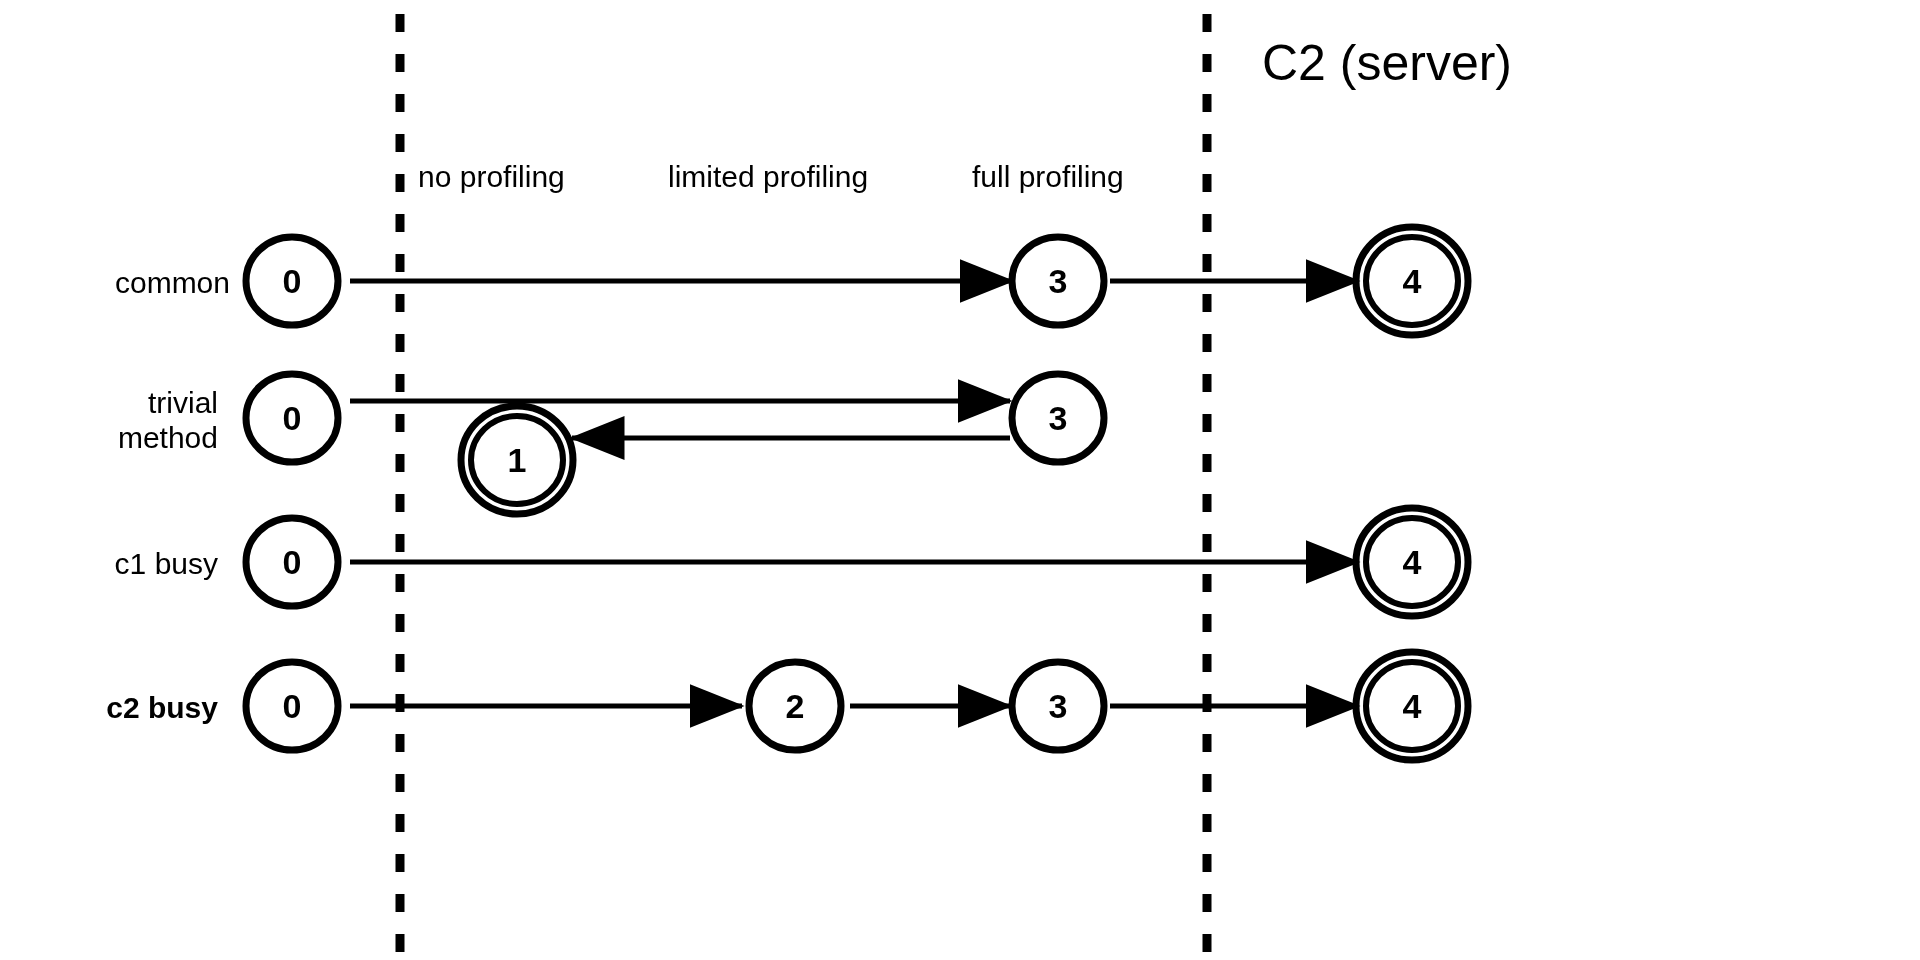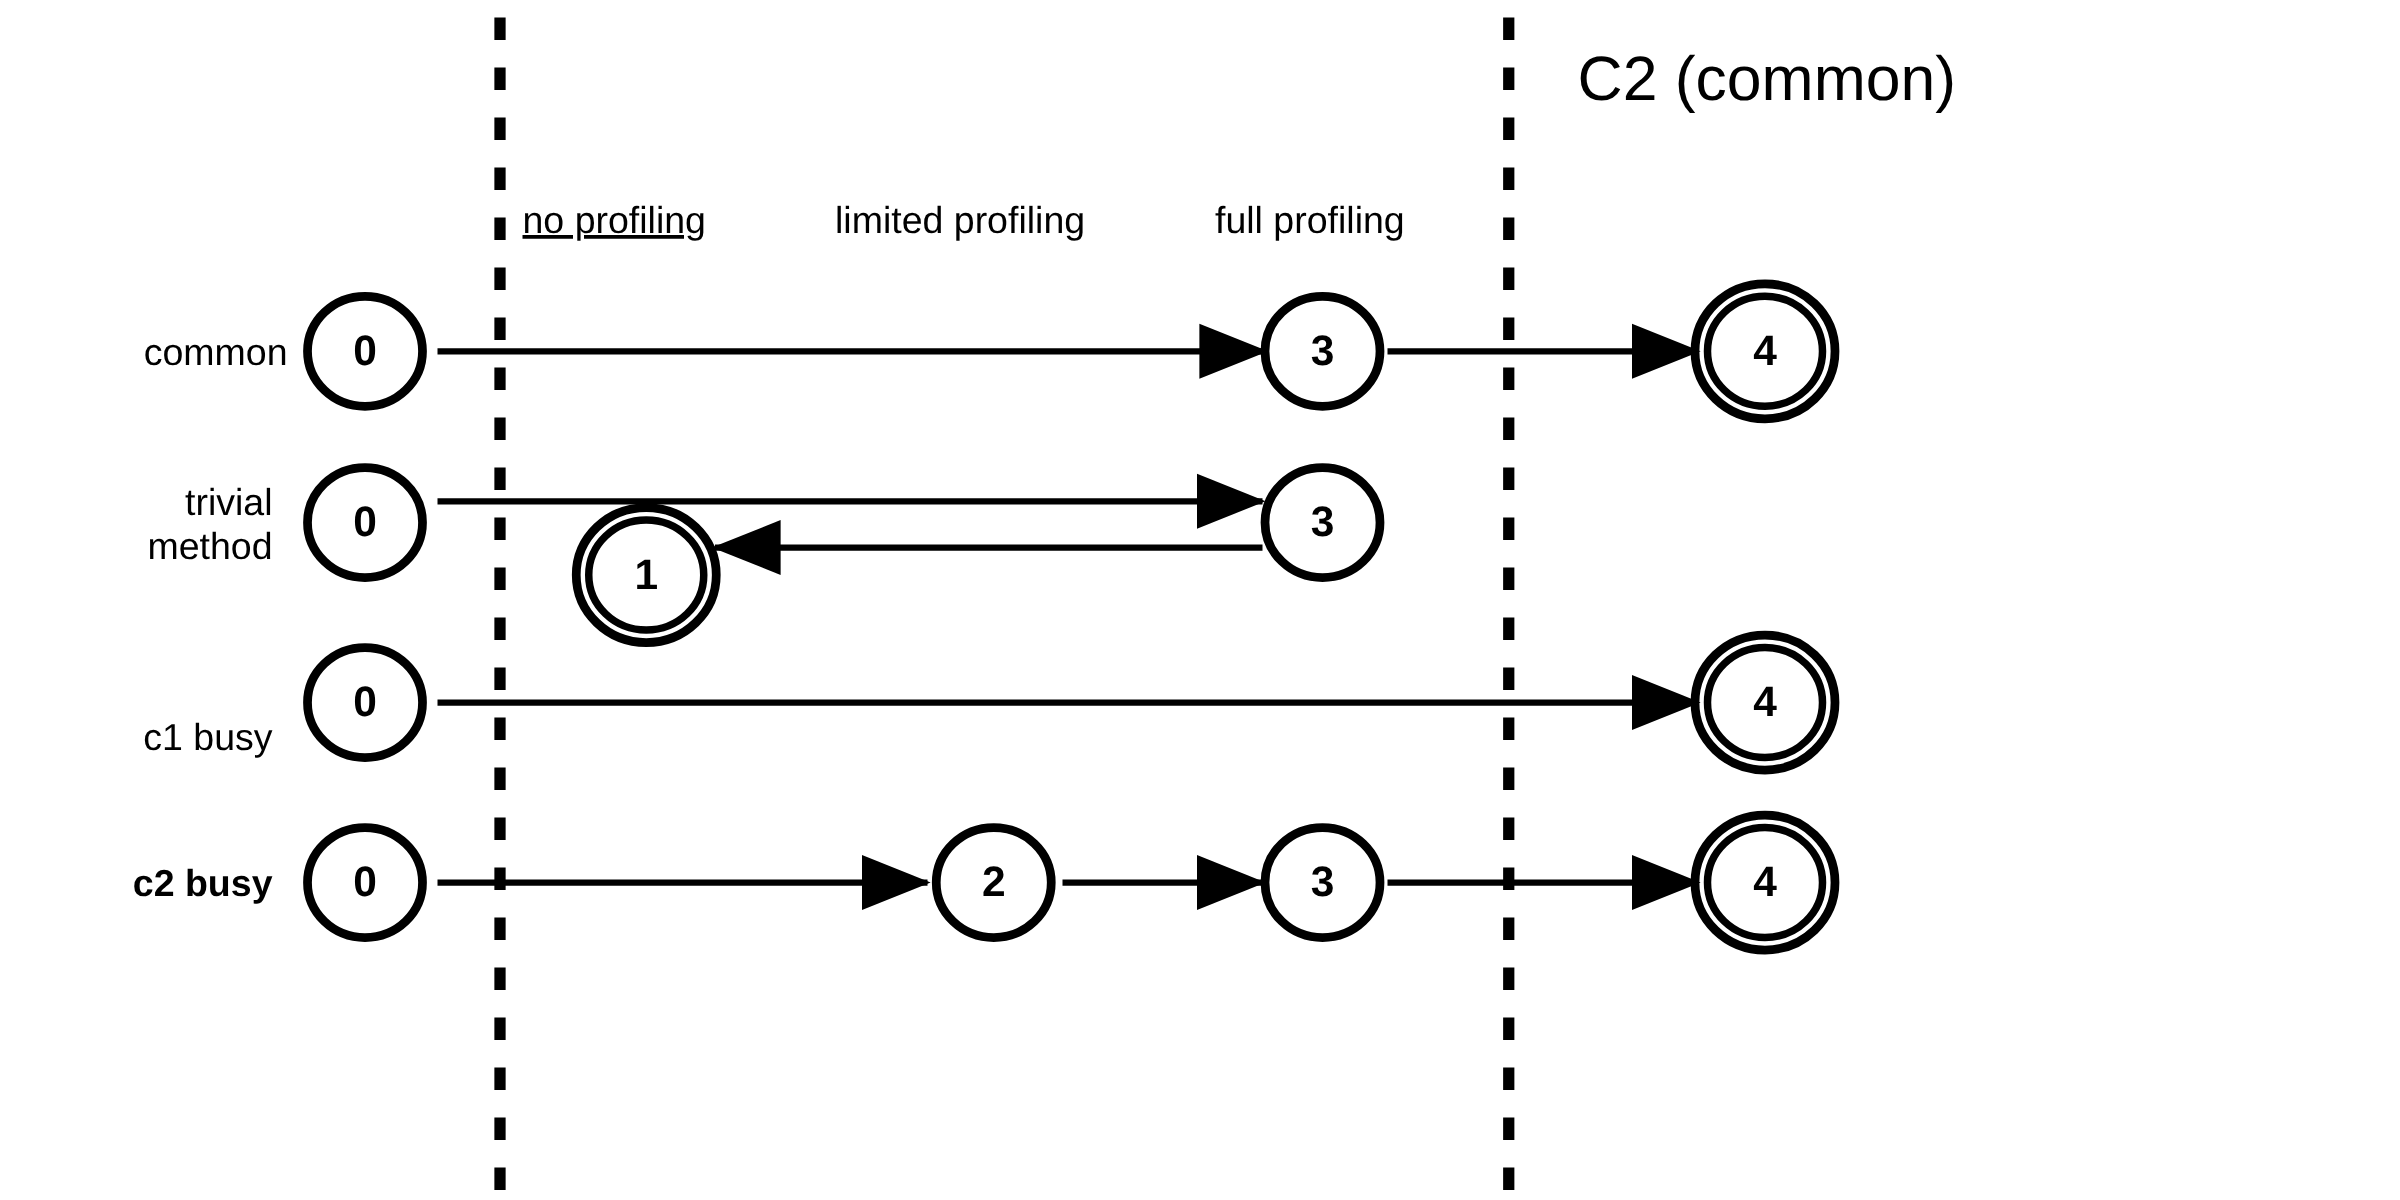--- a/index.html
+++ b/index.html
@@ -131,27 +131,27 @@
           <text x="1058" y="706" text-anchor="middle" dominant-baseline="central" class="node-num">3</text>
         </g>
         <g>
           <ellipse cx="1412" cy="706" rx="56" ry="54" fill="none" stroke="#000000" stroke-width="7"></ellipse>
           <ellipse cx="1412" cy="706" rx="46" ry="44" fill="#ffffff" stroke="#000000" stroke-width="6"></ellipse>
           <text x="1412" y="706" text-anchor="middle" dominant-baseline="central" class="node-num">4</text>
         </g>
       </g>
   </svg>
 
-  <div class="col-header" style="left:1262px; top:38px;">C2 (common)</div>
+  <div class="col-header" style="left:1262px; top:38px;">C2 (server)</div>
 
-  <div class="phase-label" style="left:418px; top:162px;text-decoration:underline;">no profiling</div>
+  <div class="phase-label" style="left:418px; top:162px;">no profiling</div>
   <div class="phase-label" style="left:668px; top:162px;">limited profiling</div>
   <div class="phase-label" style="left:972px; top:162px;">full profiling</div>
 
   <div class="row-label" style="left:30px; top:266px; width:200px;">common</div>
   <div class="row-label" style="left:18px; top:386px; width:200px;">
     <div>trivial</div>
     <div>method</div>
   </div>
-  <div class="row-label" style="left:18px; top:574px; width:200px;">c1 busy</div>
+  <div class="row-label" style="left:18px; top:547px; width:200px;">c1 busy</div>
   <div class="row-label" style="left:18px; top:691px; width:200px;font-weight:bold;">c2 busy</div>
 
 </div>
 
 </body></html>

